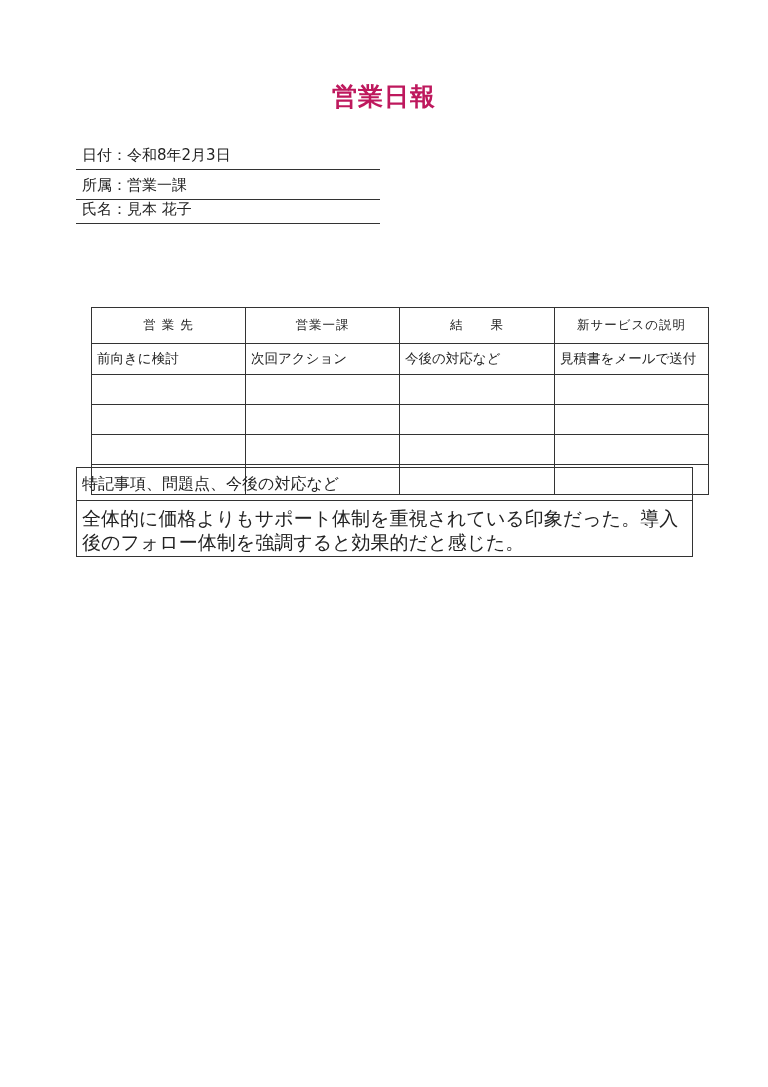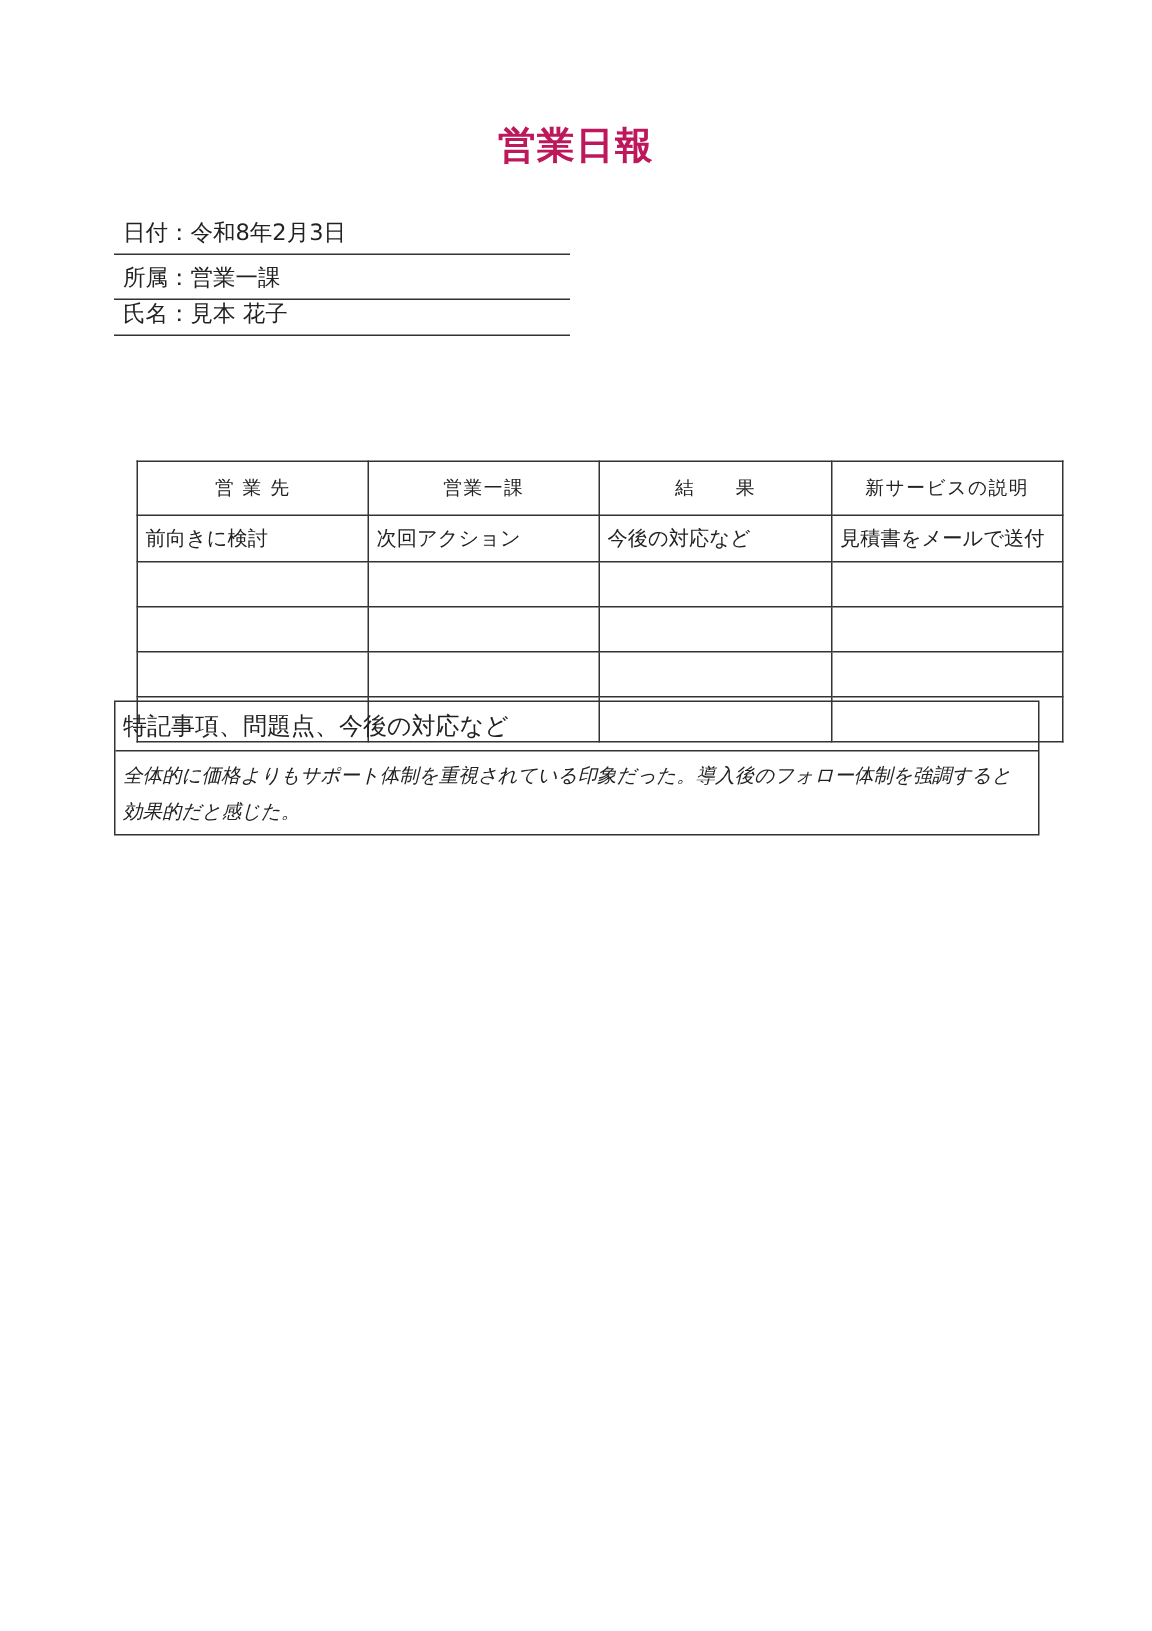--- a/index.html
+++ b/index.html
@@ -34,21 +34,21 @@
   table.report tr.empty td { height: 30px; }
   .notes {
     position: absolute; left: 76px; top: 467px; width: 617px; height: 90px;
     border: 1.5px solid #333333; box-sizing: border-box;
   }
   .notes-head {
     height: 33px; border-bottom: 1.5px solid #333333; box-sizing: border-box;
     font-size: 16px; line-height: 32px; padding-left: 5px;
   }
   .notes-body {
-    font-size: 13px; line-height: 24px; padding: 5px 5px 0 5px; font-style: italic;
+    font-size: 19px; line-height: 24px; padding: 5px 5px 0 5px;
   }
 </style>
 </head>
 <body>
 
 <div class="title">営業日報</div>
 
 <div class="info-line" style="top:142px;">日付：令和8年2月3日</div>
 <div class="info-line" style="top:172px;">所属：営業一課</div>
 <div class="info-line" style="top:196px;">氏名：見本 花子</div>

